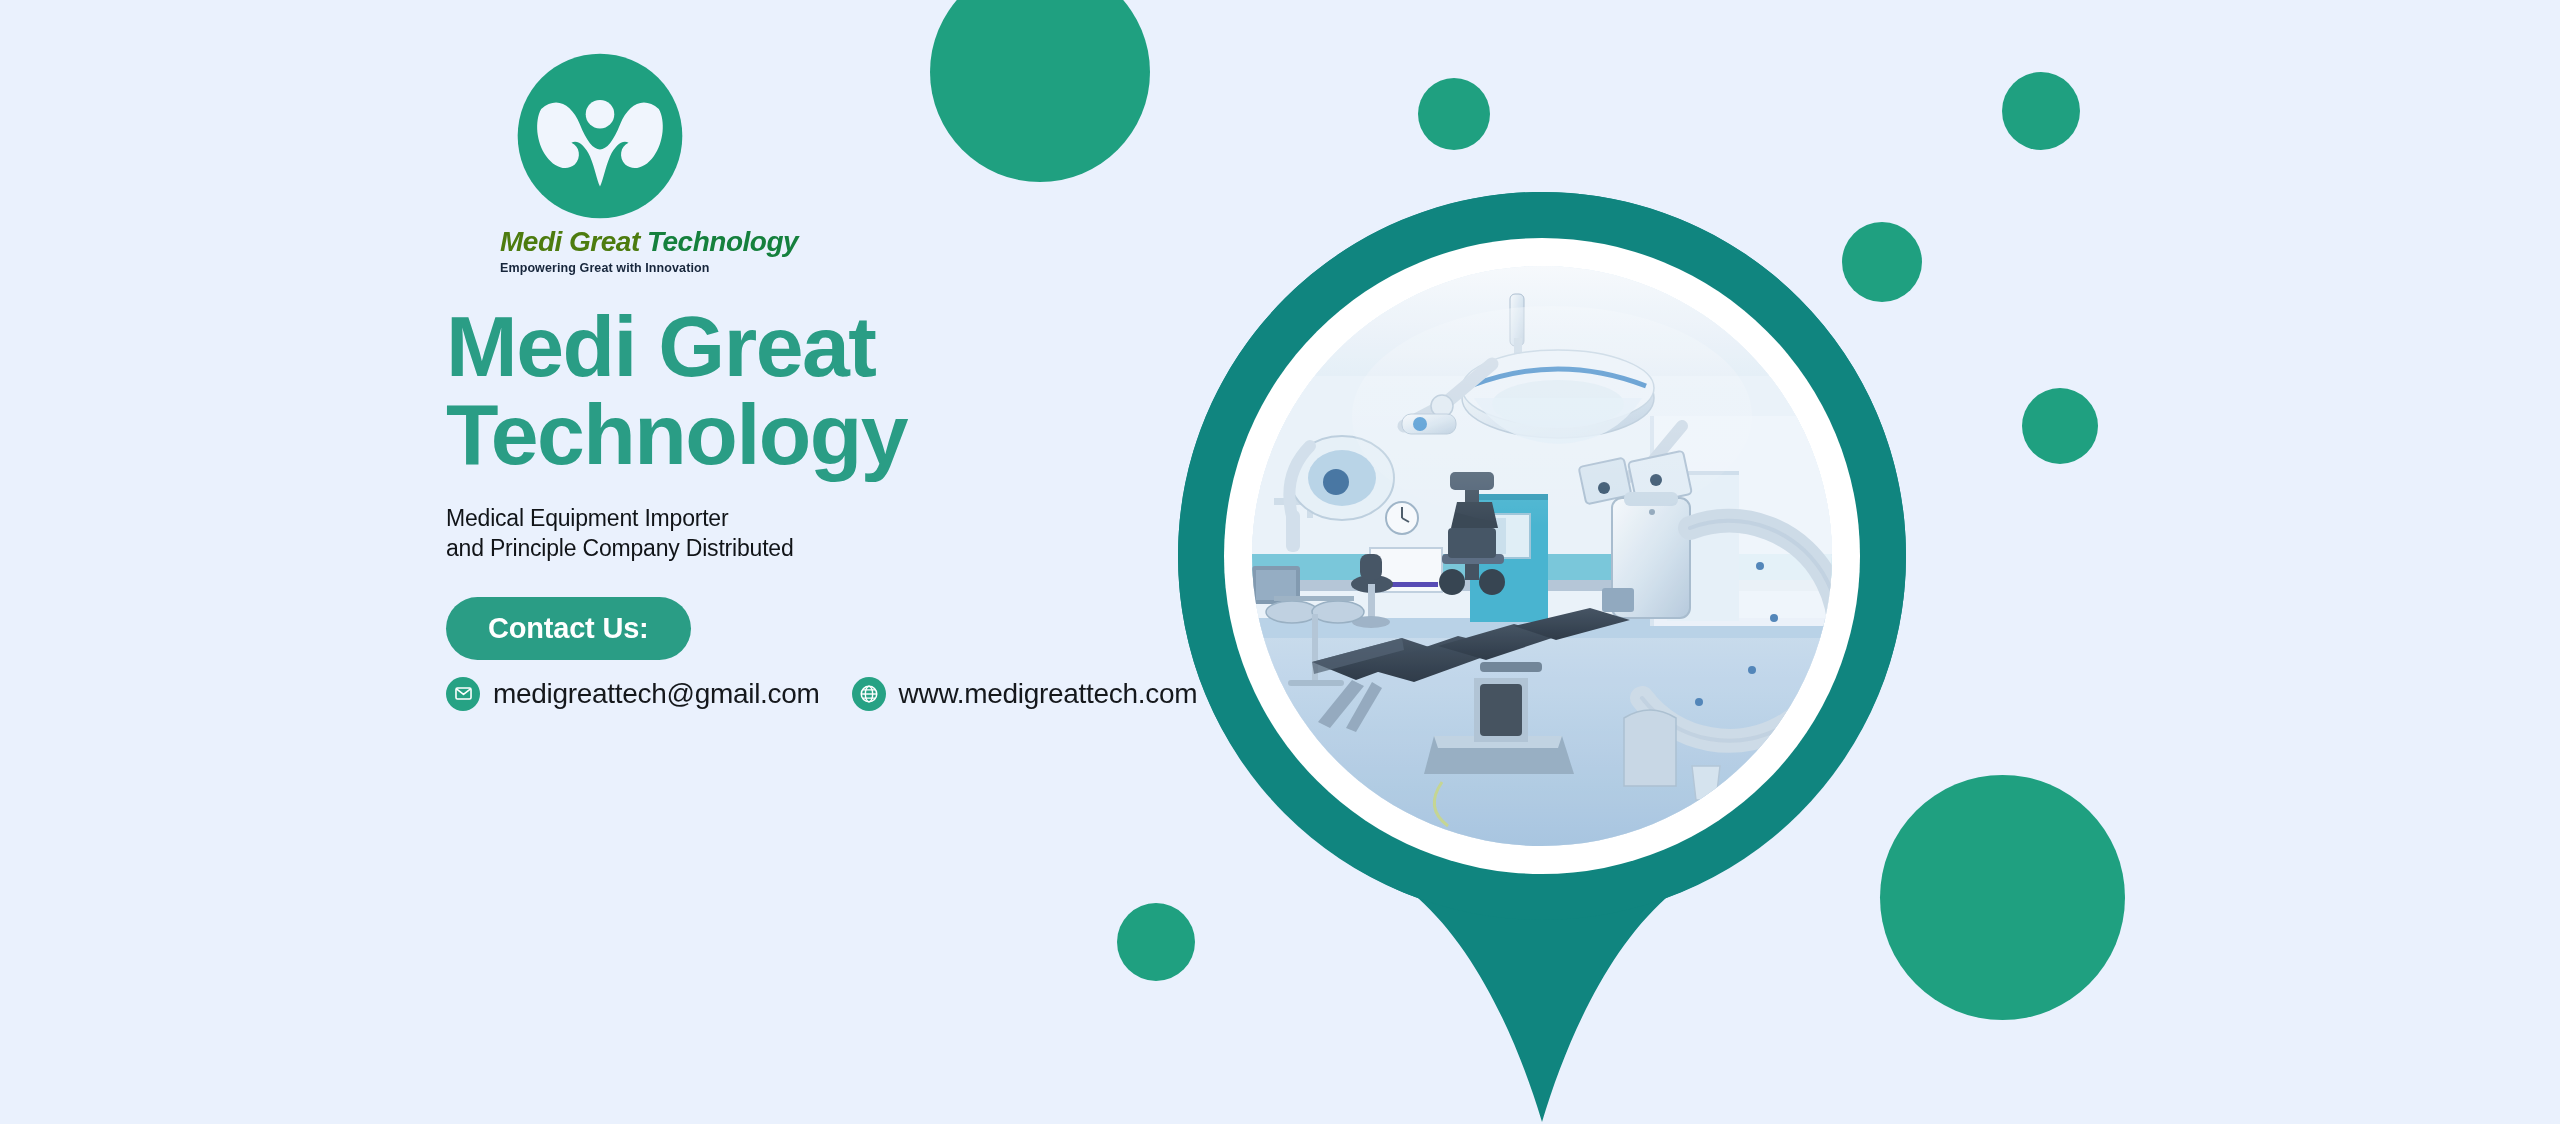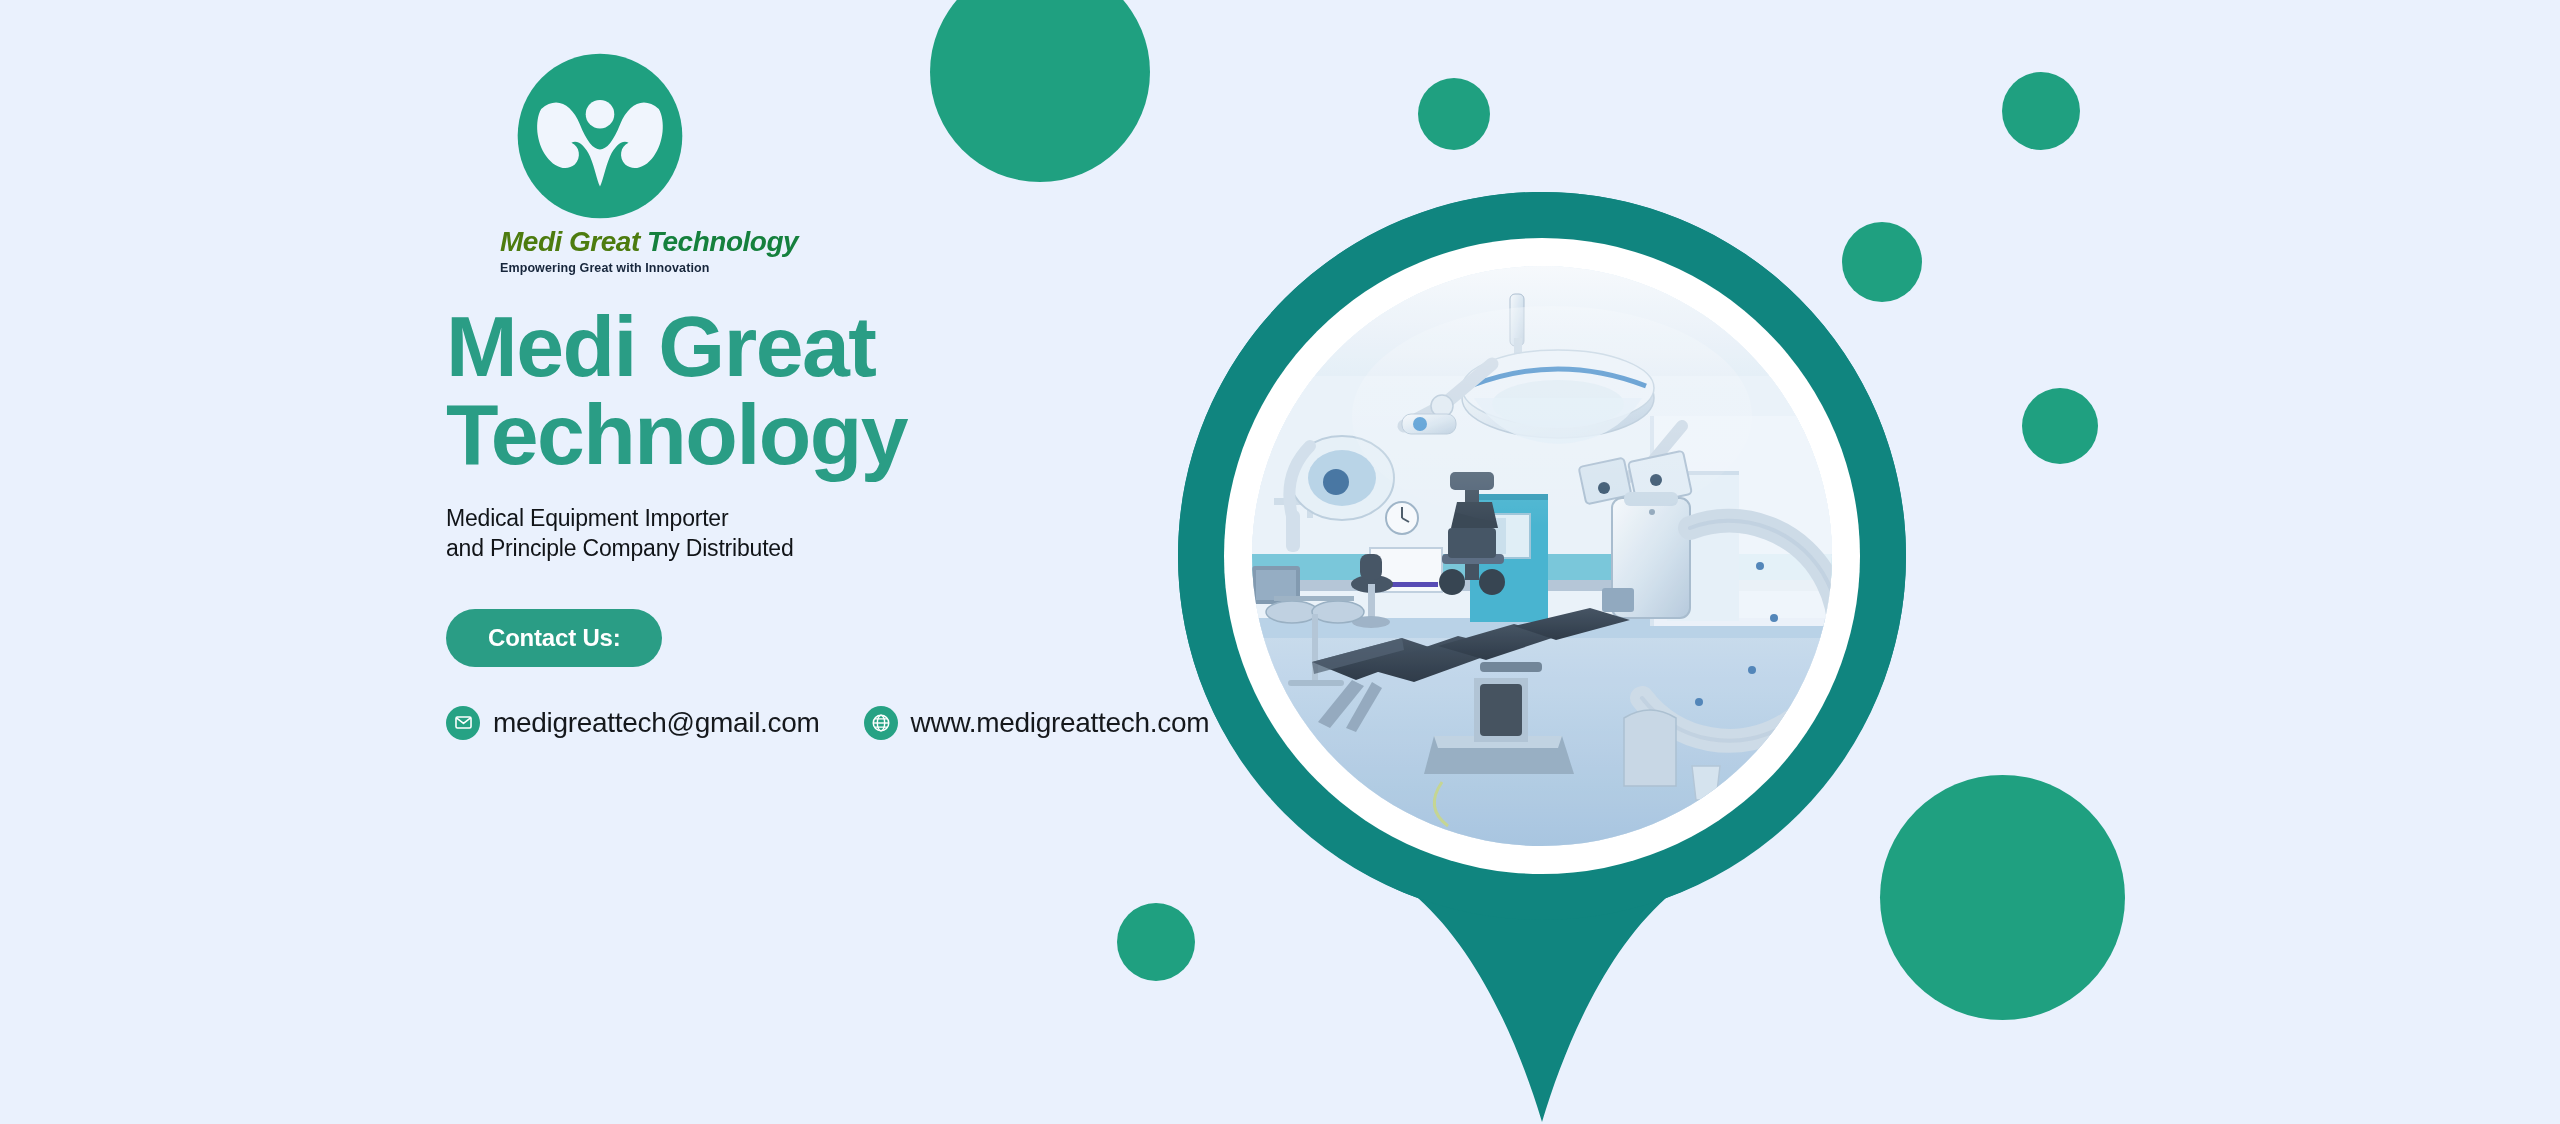--- a/index.html
+++ b/index.html
@@ -124,39 +124,39 @@
     font-size: 23px;
     line-height: 1.27;
     color: #111418;
     font-weight: 400;
     letter-spacing: -0.2px;
   }
 
   
   .contact-btn {
     display: inline-block;
-    margin-top: 46px;
+    margin-top: 34px;
     background: #2a9d85;
     color: #ffffff;
-    font-size: 24px;
+    font-size: 29px;
     font-weight: 800;
     letter-spacing: -0.2px;
     padding: 15px 42px;
     border: none;
     border-radius: 999px;
     cursor: pointer;
     font-family: "Liberation Sans", sans-serif;
   }
 
   
   .contact-row {
     display: flex;
     align-items: center;
-    margin-top: 39px;
-    gap: 44px;
+    margin-top: 17px;
+    gap: 32px;
   }
   .contact-item {
     display: flex;
     align-items: center;
     gap: 13px;
   }
   .contact-icon {
     width: 34px; height: 34px;
     border-radius: 50%;
     background: #26a284;

